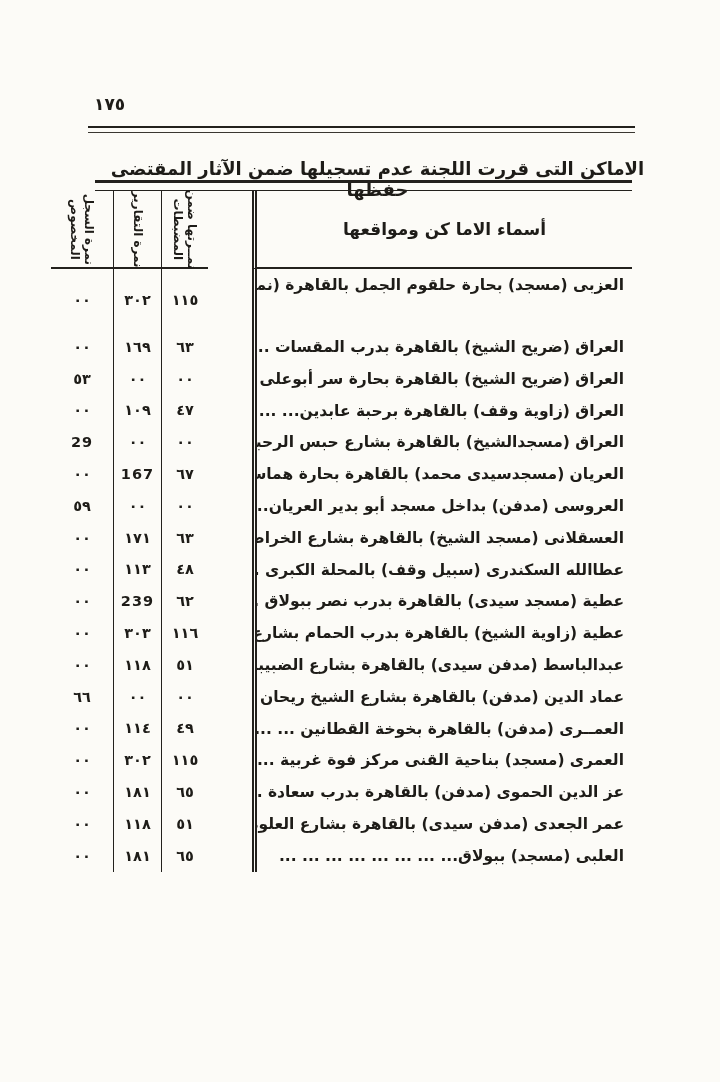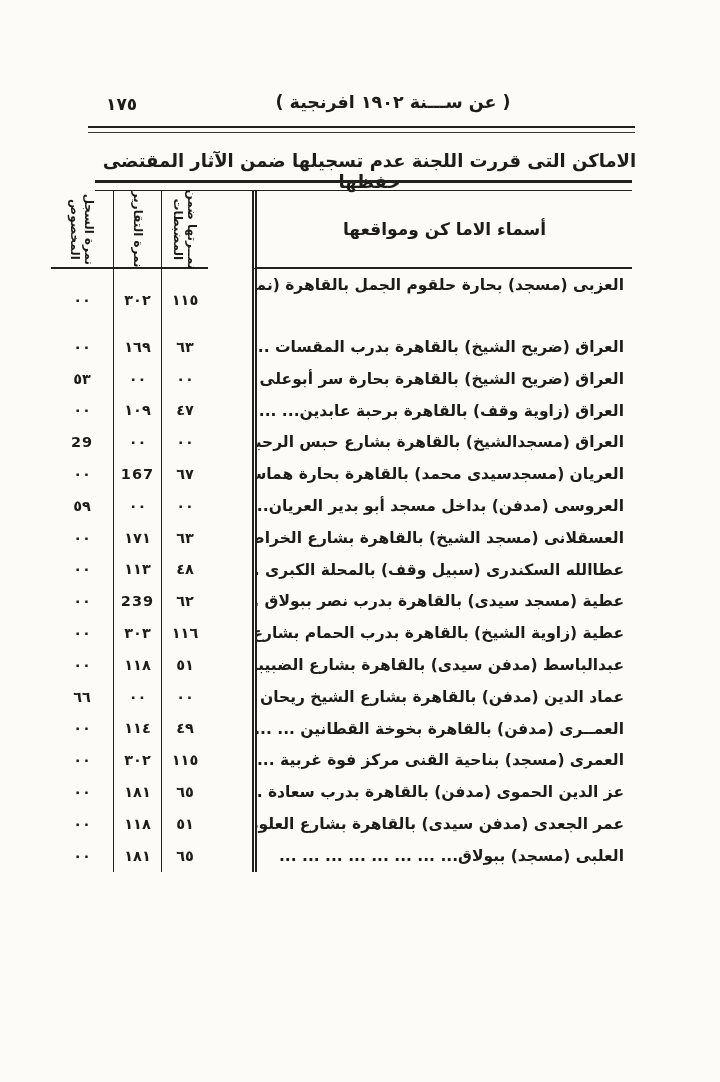--- a/index.html
+++ b/index.html
@@ -13,35 +13,35 @@
     margin:0 auto;
     background:#fcfbf7;
     color:#1e1c18;
     overflow:hidden;
   }
   .content { position:absolute; left:88px; top:0; width:547px; }
 
   
   .page-head { position:absolute; top:92px; left:0; width:100%; height:30px; }
   .page-num {
-    position:absolute; left:18px; top:2px;
+    position:absolute; left:6px; top:2px;
     font-size:17px; font-weight:bold; letter-spacing:1px;
   }
   .year-note {
     position:absolute; left:130px; width:350px; top:0;
     text-align:center; font-size:17.5px; font-weight:bold;
     direction:rtl;
   }
   .rule-1 {
     position:absolute; top:126px; left:0; width:100%;
     height:4px; border-top:2.5px solid #23211d; border-bottom:1px solid #3a3731;
   }
   .doc-title {
     position:absolute; top:142px; left:0; width:100%;
-    margin:8px; text-align:center;
+    margin:16px; text-align:center;
     font-size:18px; font-weight:bold;
     direction:rtl;
   }
 
   
   .tbl {
     position:absolute; top:180px; left:7px; width:537px;
     direction:rtl;
   }
   .tbl-top-rule {
@@ -96,21 +96,20 @@
   }
 </style>
 </head>
 <body>
 
 <div class="page">
   <div class="content">
 
     <div class="page-head">
       <div class="page-num">١٧٥</div>
-      <div class="year-note" dir="rtl">( عن ســـنة ١٩٠٢ افرنجية )</div>
     </div>
 
     <div class="rule-1"></div>
 
     <h1 class="doc-title" dir="rtl">الاماكن التى قررت اللجنة عدم تسجيلها ضمن الآثار المقتضى حفظها</h1>
 
     <div class="tbl">
       <div class="tbl-top-rule"></div>
 
       <div class="tr tr-head">

